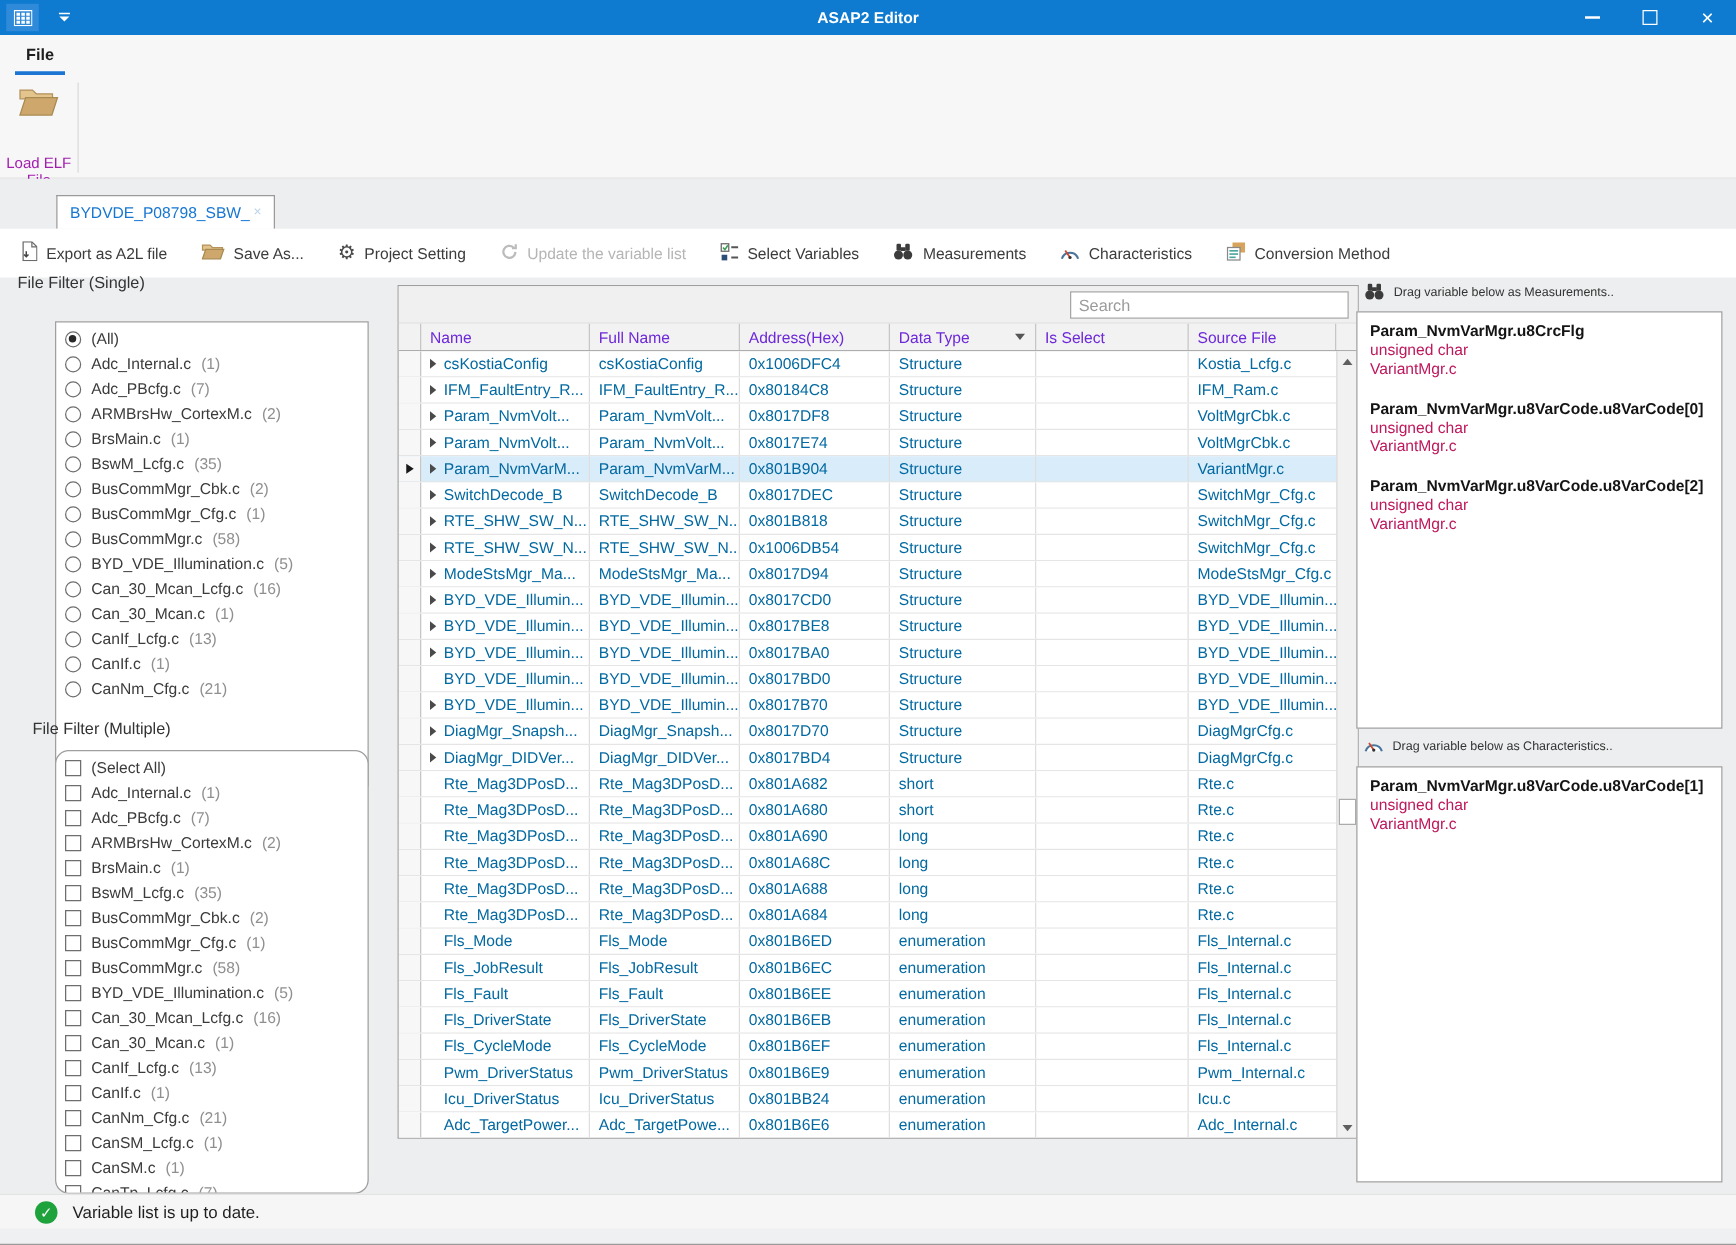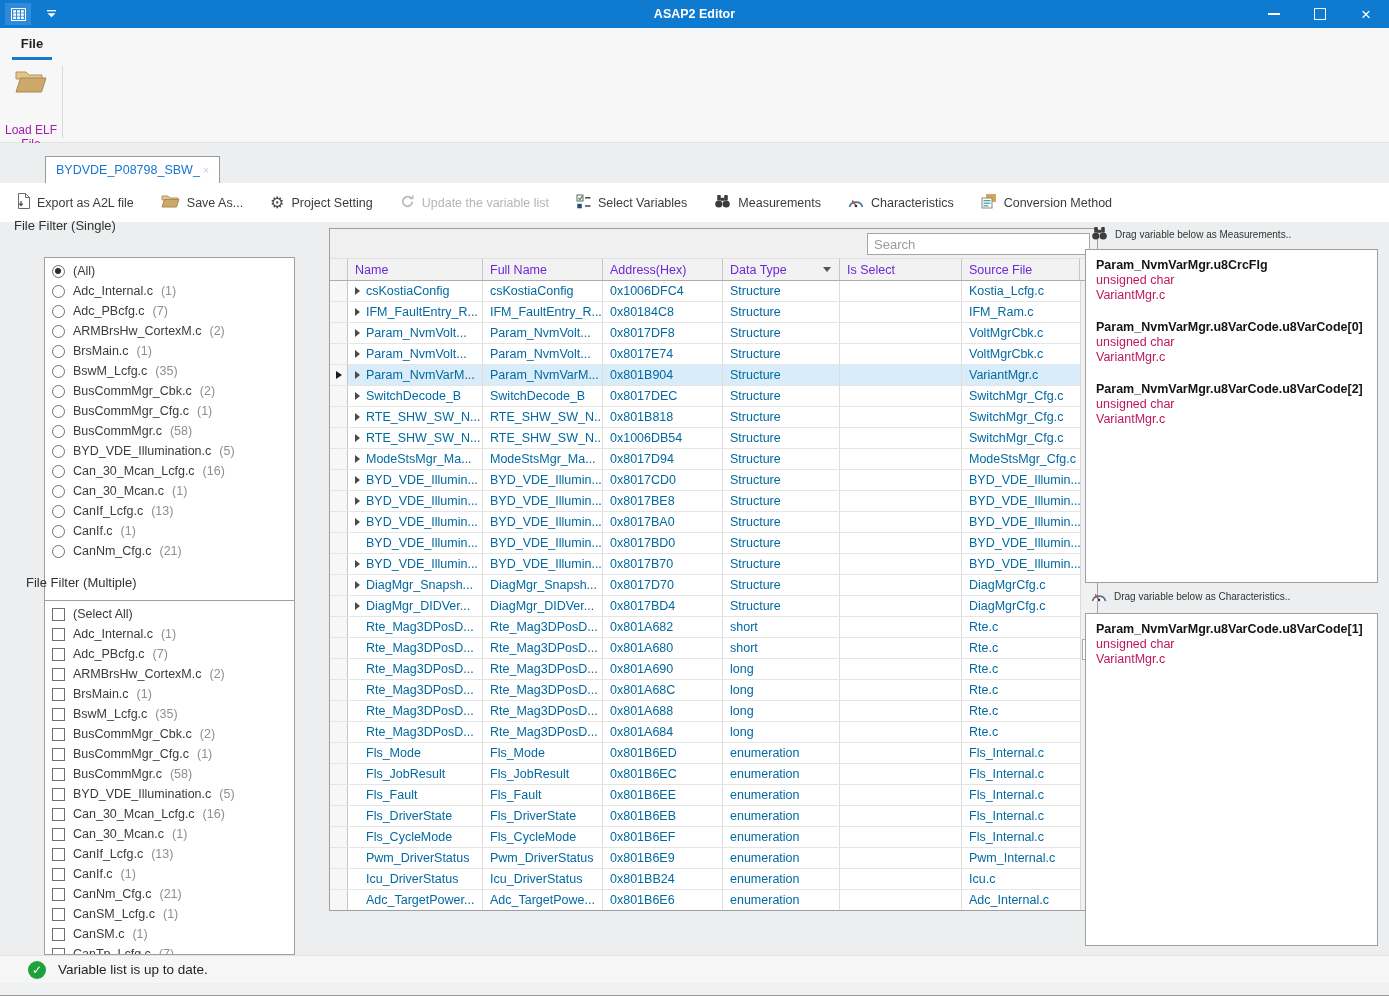--- a/index.html
+++ b/index.html
@@ -32,21 +32,21 @@
   .tool-item.disabled{color:#b5b5b5;}
   
   .flt-label{position:absolute;font-size:13px;color:#333;}
   .flt-box{position:absolute;left:44px;width:251px;background:#fff;border:1px solid #9f9f9f;box-sizing:border-box;padding:3px 0 0 7px;overflow:hidden;}
   .flt-item{display:flex;align-items:center;height:20px;gap:8px;font-size:12.5px;color:#3b3b3b;white-space:nowrap;}
   .radio{width:13px;height:13px;border:1px solid #6e6e6e;border-radius:50%;box-sizing:border-box;background:#fff;position:relative;flex:none;}
   .radio.checked::after{content:"";position:absolute;left:2.3px;top:2.3px;width:6px;height:6px;border-radius:50%;background:#2a2a2a;}
   .checkbox{width:13px;height:13px;border:1px solid #6e6e6e;box-sizing:border-box;background:#fff;flex:none;}
   .flt-count{color:#8f8f8f;}
   
-  .grid-panel{position:absolute;left:329px;top:228px;width:769px;height:683px;background:#fff;border:1px solid #9f9f9f;box-sizing:border-box;}
+  .grid-panel{position:absolute;left:318px;top:228px;width:769px;height:683px;background:#fff;border:1px solid #9f9f9f;box-sizing:border-box;}
   .grid-top{position:absolute;left:0;top:0;right:0;height:30px;background:#f0f0f0;border-bottom:1px solid #e0e0e0;box-sizing:border-box;}
   .search-input{position:absolute;right:7px;top:4px;width:223px;height:22px;border:1px solid #a6a6a6;font-size:13px;padding:0 6px;box-sizing:border-box;color:#333;font-family:inherit;background:#fff;}
   .search-input::placeholder{color:#9a9a9a;}
   .thead{position:absolute;left:0;top:30px;right:0;height:22px;display:flex;background:#f2f2f2;border-bottom:1px solid #adadad;box-sizing:border-box;font-size:12.5px;color:#6d28d9;}
   .th{display:flex;align-items:center;padding-left:7px;border-right:1px solid #c6c6c6;box-sizing:border-box;flex:none;white-space:nowrap;overflow:hidden;}
   .th-gutter{width:18px;padding:0;}
   .th-name{width:135px;}.th-full{width:120px;}.th-addr{width:120px;}
   .th-type{width:117px;justify-content:space-between;padding-right:8px;}
   .th-issel{width:122px;}.th-src{width:118px;}
   .th-filler{width:17px;border-right:none;}
@@ -299,21 +299,21 @@
     </div>
 
     <div class="flt-item">
       <span class="radio"></span>
       <span>CanNm_Cfg.c</span>
       <span class="flt-count">(21)</span>
     </div>
   </div>
 
 <div class="flt-label" style="left:26px;top:575px;">File Filter (Multiple)</div>
-<div class="flt-box" style="top:600px;height:355px;">
+<div class="flt-box" style="top:600px;height:355px;border-radius:11px;">
 
     <div class="flt-item">
       <span class="checkbox"></span>
       <span>(Select All)</span>
       <span class="flt-count"></span>
     </div>
 
     <div class="flt-item">
       <span class="checkbox"></span>
       <span>Adc_Internal.c</span>

